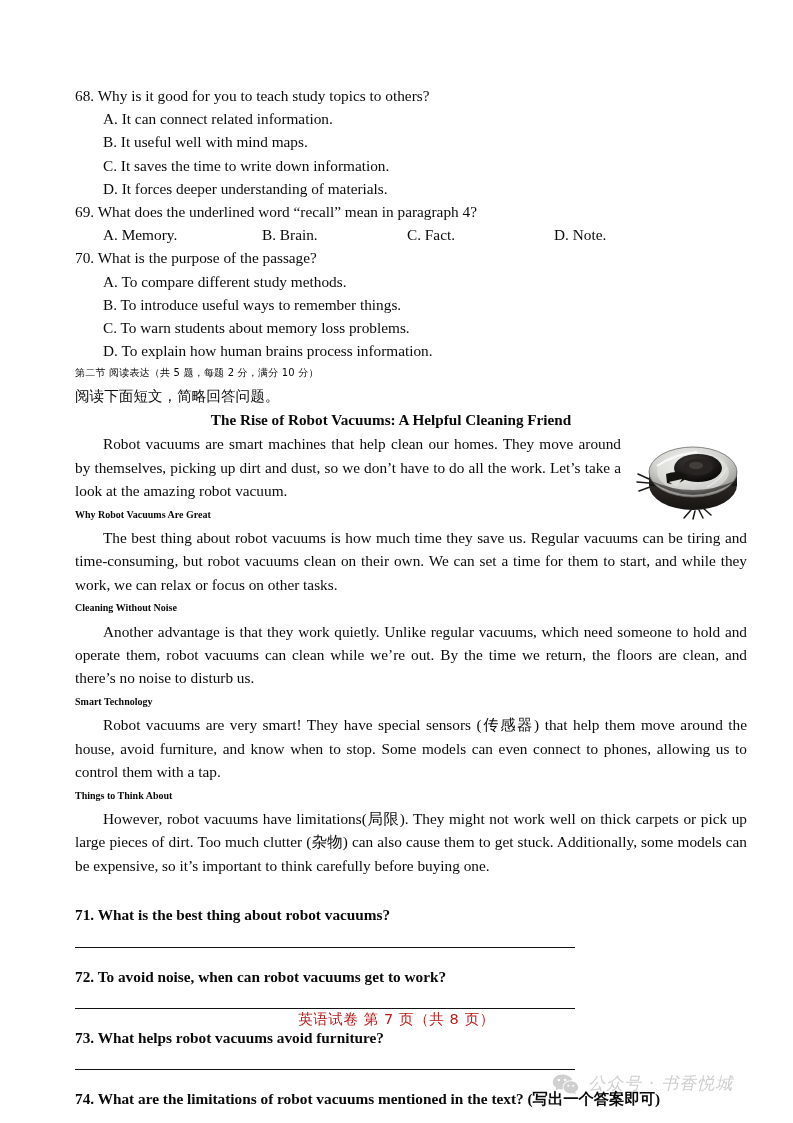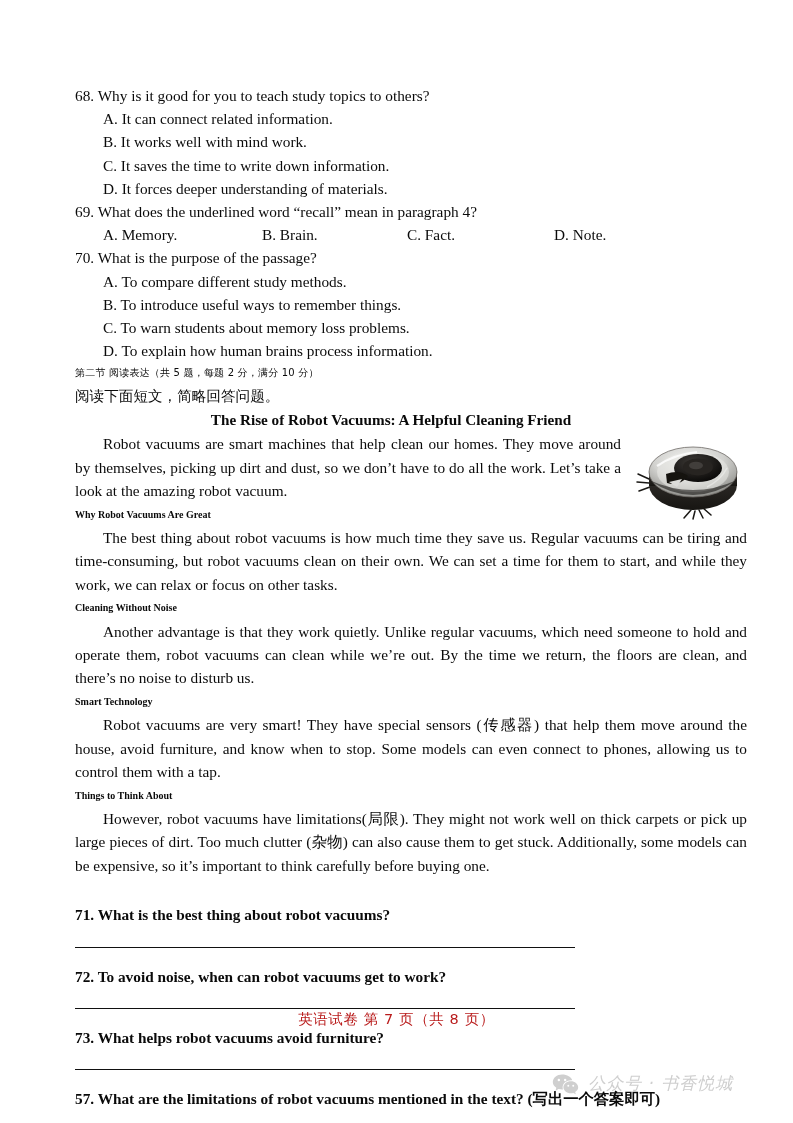--- a/index.html
+++ b/index.html
@@ -151,21 +151,21 @@
 </style>
 </head>
 <body>
 
 <div class="page">
 
   <div class="content">
 
     <div class="q-line q-stem">68. Why is it good for you to teach study topics to others?</div>
     <div class="q-line q-opt">A. It can connect related information.</div>
-    <div class="q-line q-opt">B. It works well with mind work.</div>
+    <div class="q-line q-opt">B. It useful well with mind maps.</div>
     <div class="q-line q-opt">C. It saves the time to write down information.</div>
     <div class="q-line q-opt">D. It forces deeper understanding of materials.</div>
 
     <div class="q-line q-stem">69. What does the underlined word “recall” mean in paragraph 4?</div>
     <div class="opt-row">
       <span class="oc1">A. Memory.</span>
       <span class="oc2">B. Brain.</span>
       <span class="oc3">C. Fact.</span>
       <span class="oc4">D. Note.</span>
     </div>
@@ -252,21 +252,21 @@
     <div class="sa-block">
       <div class="sa-q first">71. What is the best thing about robot vacuums?</div>
       <div class="sa-rule"></div>
 
       <div class="sa-q">72. To avoid noise, when can robot vacuums get to work?</div>
       <div class="sa-rule"></div>
 
       <div class="sa-q">73. What helps robot vacuums avoid furniture?</div>
       <div class="sa-rule"></div>
 
-      <div class="sa-q">57. What are the limitations of robot vacuums mentioned in the text? (写出一个答案即可)</div>
+      <div class="sa-q">74. What are the limitations of robot vacuums mentioned in the text? (写出一个答案即可)</div>
 
     </div>
 
   </div>
 
   <div class="footer">英语试卷  第 7 页（共 8 页）</div>
 
   <div class="watermark">
     <svg class="wm-icon" viewBox="0 0 30 24">
       <path d="M11.2 1.4C5.4 1.4 0.9 5.2 0.9 9.8c0 2.6 1.5 4.9 3.9 6.4L3.9 19.4l3.4-1.8c1.2 0.3 2.5 0.5 3.9 0.5 0.3 0 0.7 0 1-0.1-0.3-0.8-0.4-1.6-0.4-2.4 0-4.4 4.3-7.9 9.6-7.9 0.4 0 0.7 0 1.1 0.1C21.5 4.1 16.9 1.4 11.2 1.4z" fill="#cfcfcf"></path>

